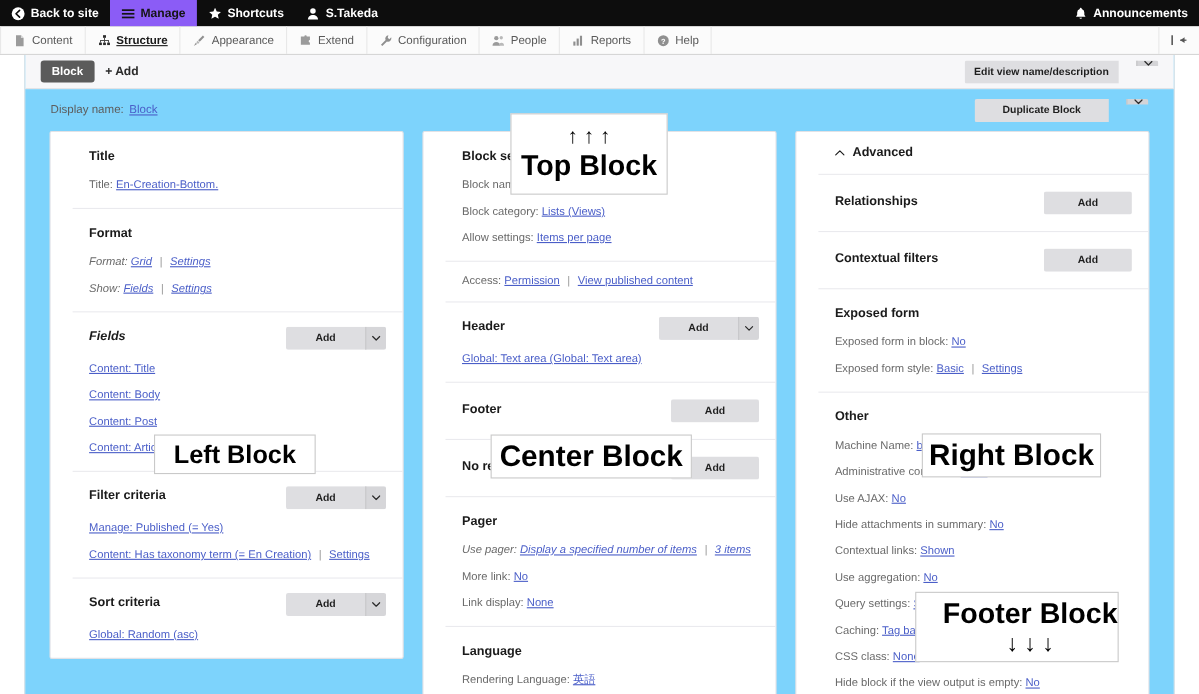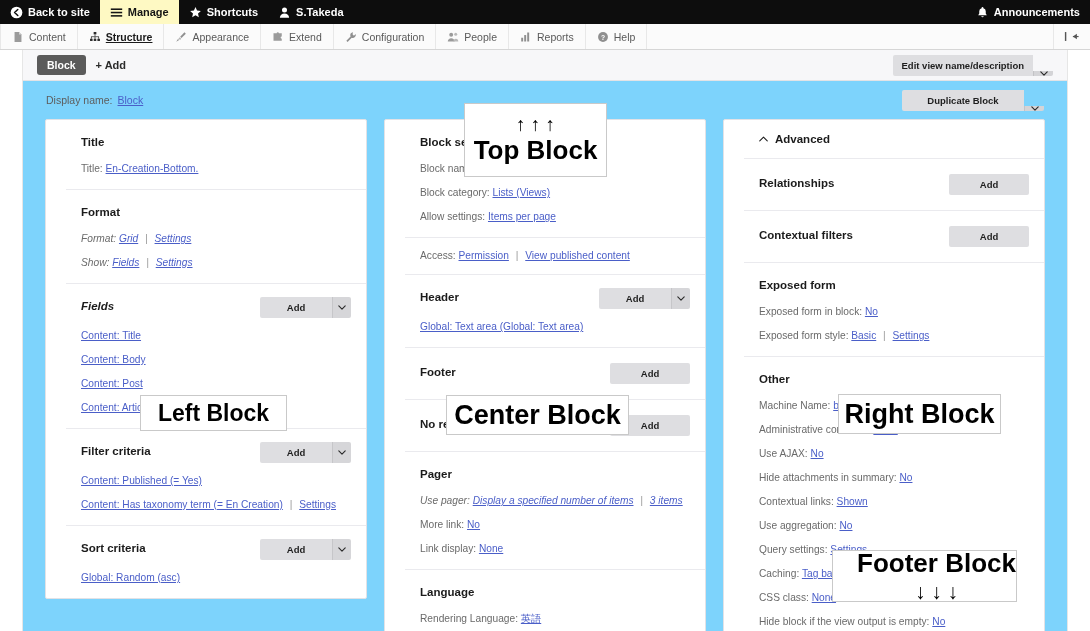--- a/index.html
+++ b/index.html
@@ -21,21 +21,21 @@
     font-size: 11px;
     font-weight: bold;
     position: relative;
   }
   .tb-item {
     display: flex; align-items: center; gap: 5px;
     padding: 0 10px;
     white-space: nowrap;
     cursor: pointer;
   }
-  .tb-item.active { background: #fef9c3; color: #141414; }
+  .tb-item.active { background: #8b5cf6; color: #141414; }
   .tb-spacer { flex: 1; }
   .tb-ico { display: inline-flex; align-items: center; justify-content: center; width: 13px; height: 13px; }
   .tb-ico svg { display: block; }
 
   
   .toolbar-menu {
     height: 26px;
     background: #fbfbfb;
     border-bottom: 1px solid #d6d6d6;
     display: flex;
@@ -101,23 +101,24 @@
     cursor: pointer;
   }
   .add-link {
     font-size: 11px;
     font-weight: bold;
     color: #2b2b2b;
     cursor: pointer;
   }
   .vt-spacer { flex: 1; }
   .btn-split {
-    display: flex; align-items: flex-end;
+    display: flex; align-items: flex-start;
     border-radius: 2px; overflow: hidden;
     cursor: pointer;
+    gap: 16px;
   }
   .btn-split .bs-main {
     background: #dedee1;
     color: #1e1e1e;
     font-size: 9.5px;
     font-weight: bold;
     padding: 5px 9px;
     white-space: nowrap;
   }
   .btn-split .bs-arrow {
@@ -241,21 +242,21 @@
   }
   #anno-top    { left: 464px; top: 53px;  width: 143px; height: 74px; }
   #anno-top .anno-txt { font-size: 26px; margin-top: 2px; }
   #anno-top .arrows { font-size: 19px; margin-bottom: 1px; }
   #anno-left   { left: 140px; top: 345px; width: 147px; height: 36px; text-align: right; }
   #anno-left .anno-txt { font-size: 23px; }
   #anno-center { left: 446px; top: 345px; width: 183px; height: 40px; }
   #anno-center .anno-txt { font-size: 27px; }
   #anno-right  { left: 838px; top: 344px; width: 163px; height: 40px; }
   #anno-right .anno-txt { font-size: 27px; }
-  #anno-footer { left: 832px; top: 500px; width: 185px; height: 52px; padding-left: 24px; }
+  #anno-footer { left: 832px; top: 488px; width: 185px; height: 64px; padding-left: 24px; }
   #anno-footer .anno-txt { font-size: 26px; }
   #anno-footer .arrows { font-size: 21px; margin-top: 3px; }
 </style>
 </head>
 <body>
 
 <div class="toolbar-top">
   <div class="tb-item">
     <span class="tb-ico">
       <svg viewBox="0 0 16 16" width="13" height="13">
@@ -479,21 +480,21 @@
               <div class="sect-title">Filter criteria</div>
               <div class="btn-add">
                 <span class="ba-main">Add</span>
                 <span class="ba-arrow">
                   <svg class="caret" viewBox="0 0 10 6">
                       <path d="M1 1l4 4 4-4" fill="none" stroke="#2b2b2b" stroke-width="1.4" stroke-linecap="round" stroke-linejoin="round"></path>
                     </svg>
                 </span>
               </div>
             </div>
-            <div class="lnk-line"><span class="rowlink">Content: Published (= Yes)</span></div>
+            <div class="lnk-line"><span class="rowlink">Manage: Published (= Yes)</span></div>
             <div class="lnk-line">
               <span class="rowlink">Content: Has taxonomy term (= En Creation)</span>
               <span class="sep">|</span>
               <span class="rowlink">Settings</span>
             </div>
           </div>
 
           <div class="sect">
             <div class="sect-head">
               <div class="sect-title">Sort criteria</div>

